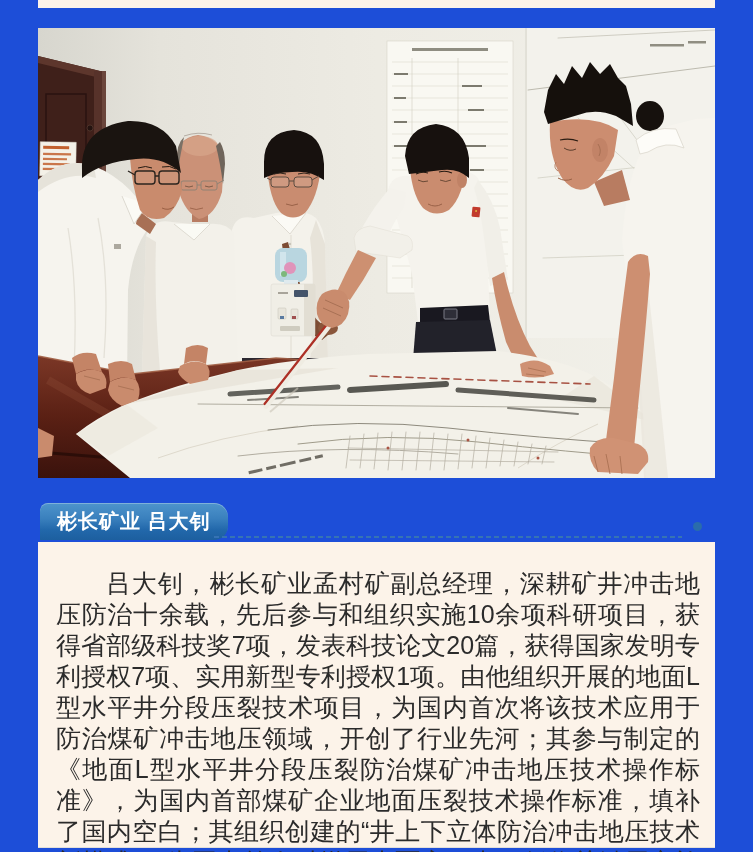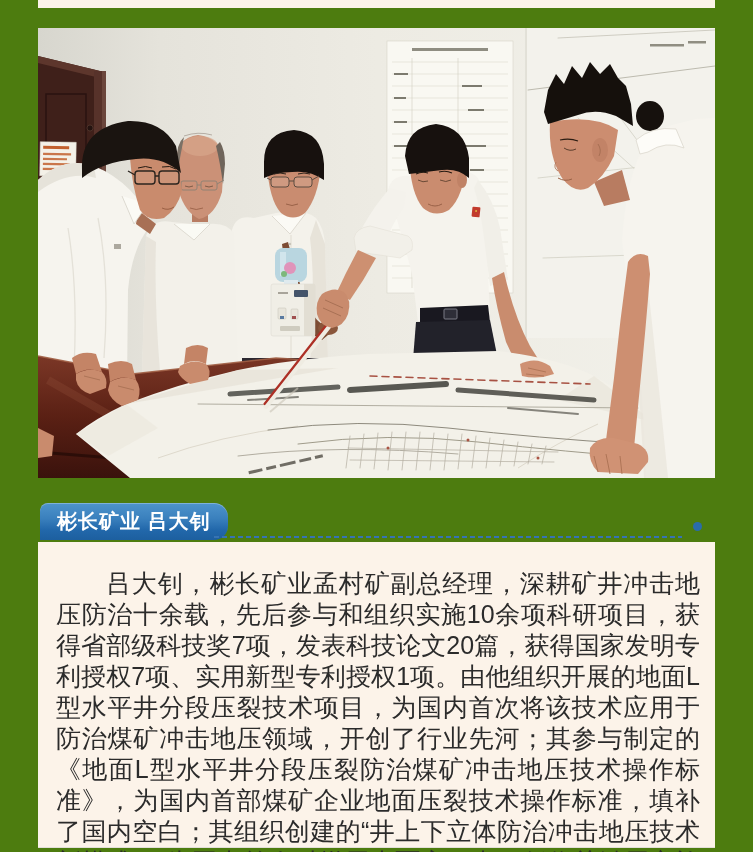--- a/index.html
+++ b/index.html
@@ -1,16 +1,16 @@
 <!DOCTYPE html>
 <html><head>
 <meta charset="utf-8">
 <style>
   html,body{margin:0;padding:0;background:#ffffff;}
-  .page{position:relative;width:753px;height:852px;background:#4d7c0f;overflow:hidden;
+  .page{position:relative;width:753px;height:852px;background:#1d4ed8;overflow:hidden;
         font-family:"Liberation Sans","DejaVu Sans",sans-serif;}
   .prev-strip{position:absolute;left:38px;top:0;width:677px;height:8px;background:#fcf3e9;}
   .photo{position:absolute;left:38px;top:28px;width:677px;height:450px;margin:0;overflow:hidden;}
   .photo svg{display:block;}
   .badge{position:absolute;left:40px;top:503px;height:37px;line-height:37px;
          padding:0 17px;display:inline-block;
          background:linear-gradient(180deg,#4e94cc 0%,#3a80bd 42%,#2268ab 72%,#1d5f9f 100%);
          color:#ffffff;font-size:20px;font-weight:bold;letter-spacing:1px;
          border-radius:8px 14px 14px 0;box-shadow:inset 0 1px 0 rgba(255,255,255,.28);}
   .dash-line{position:absolute;left:214px;top:536px;width:468px;height:2px;

